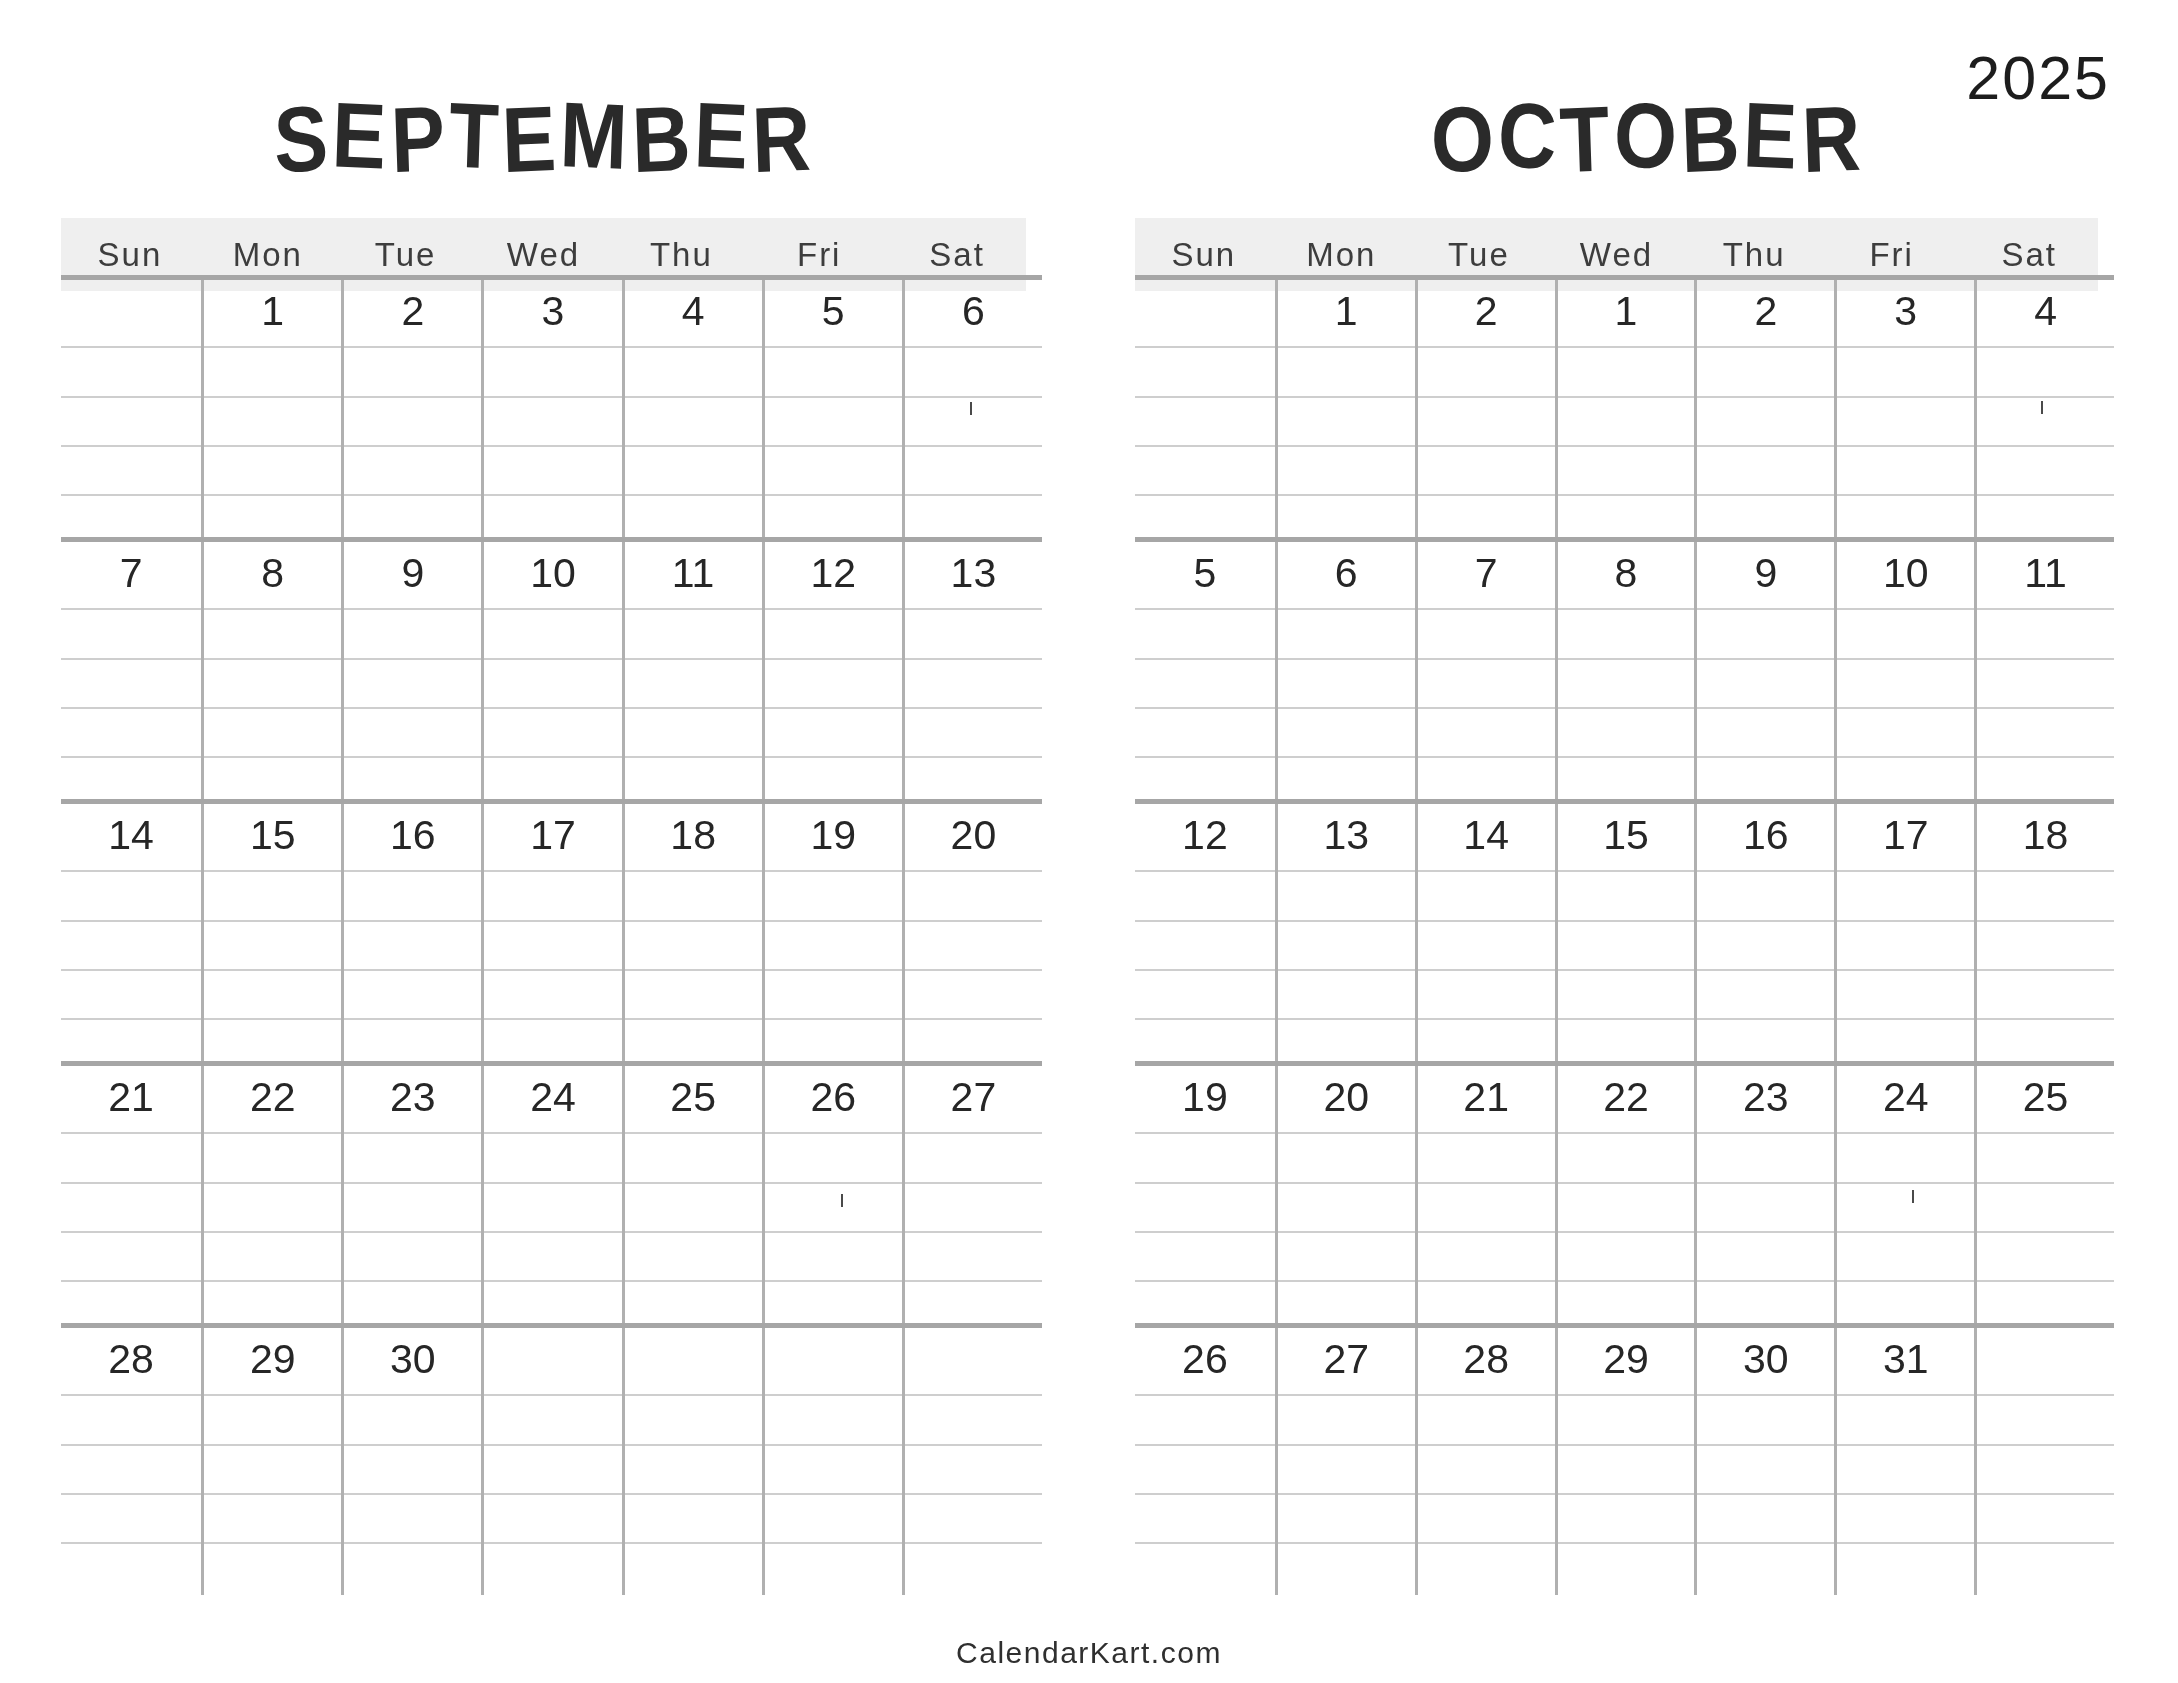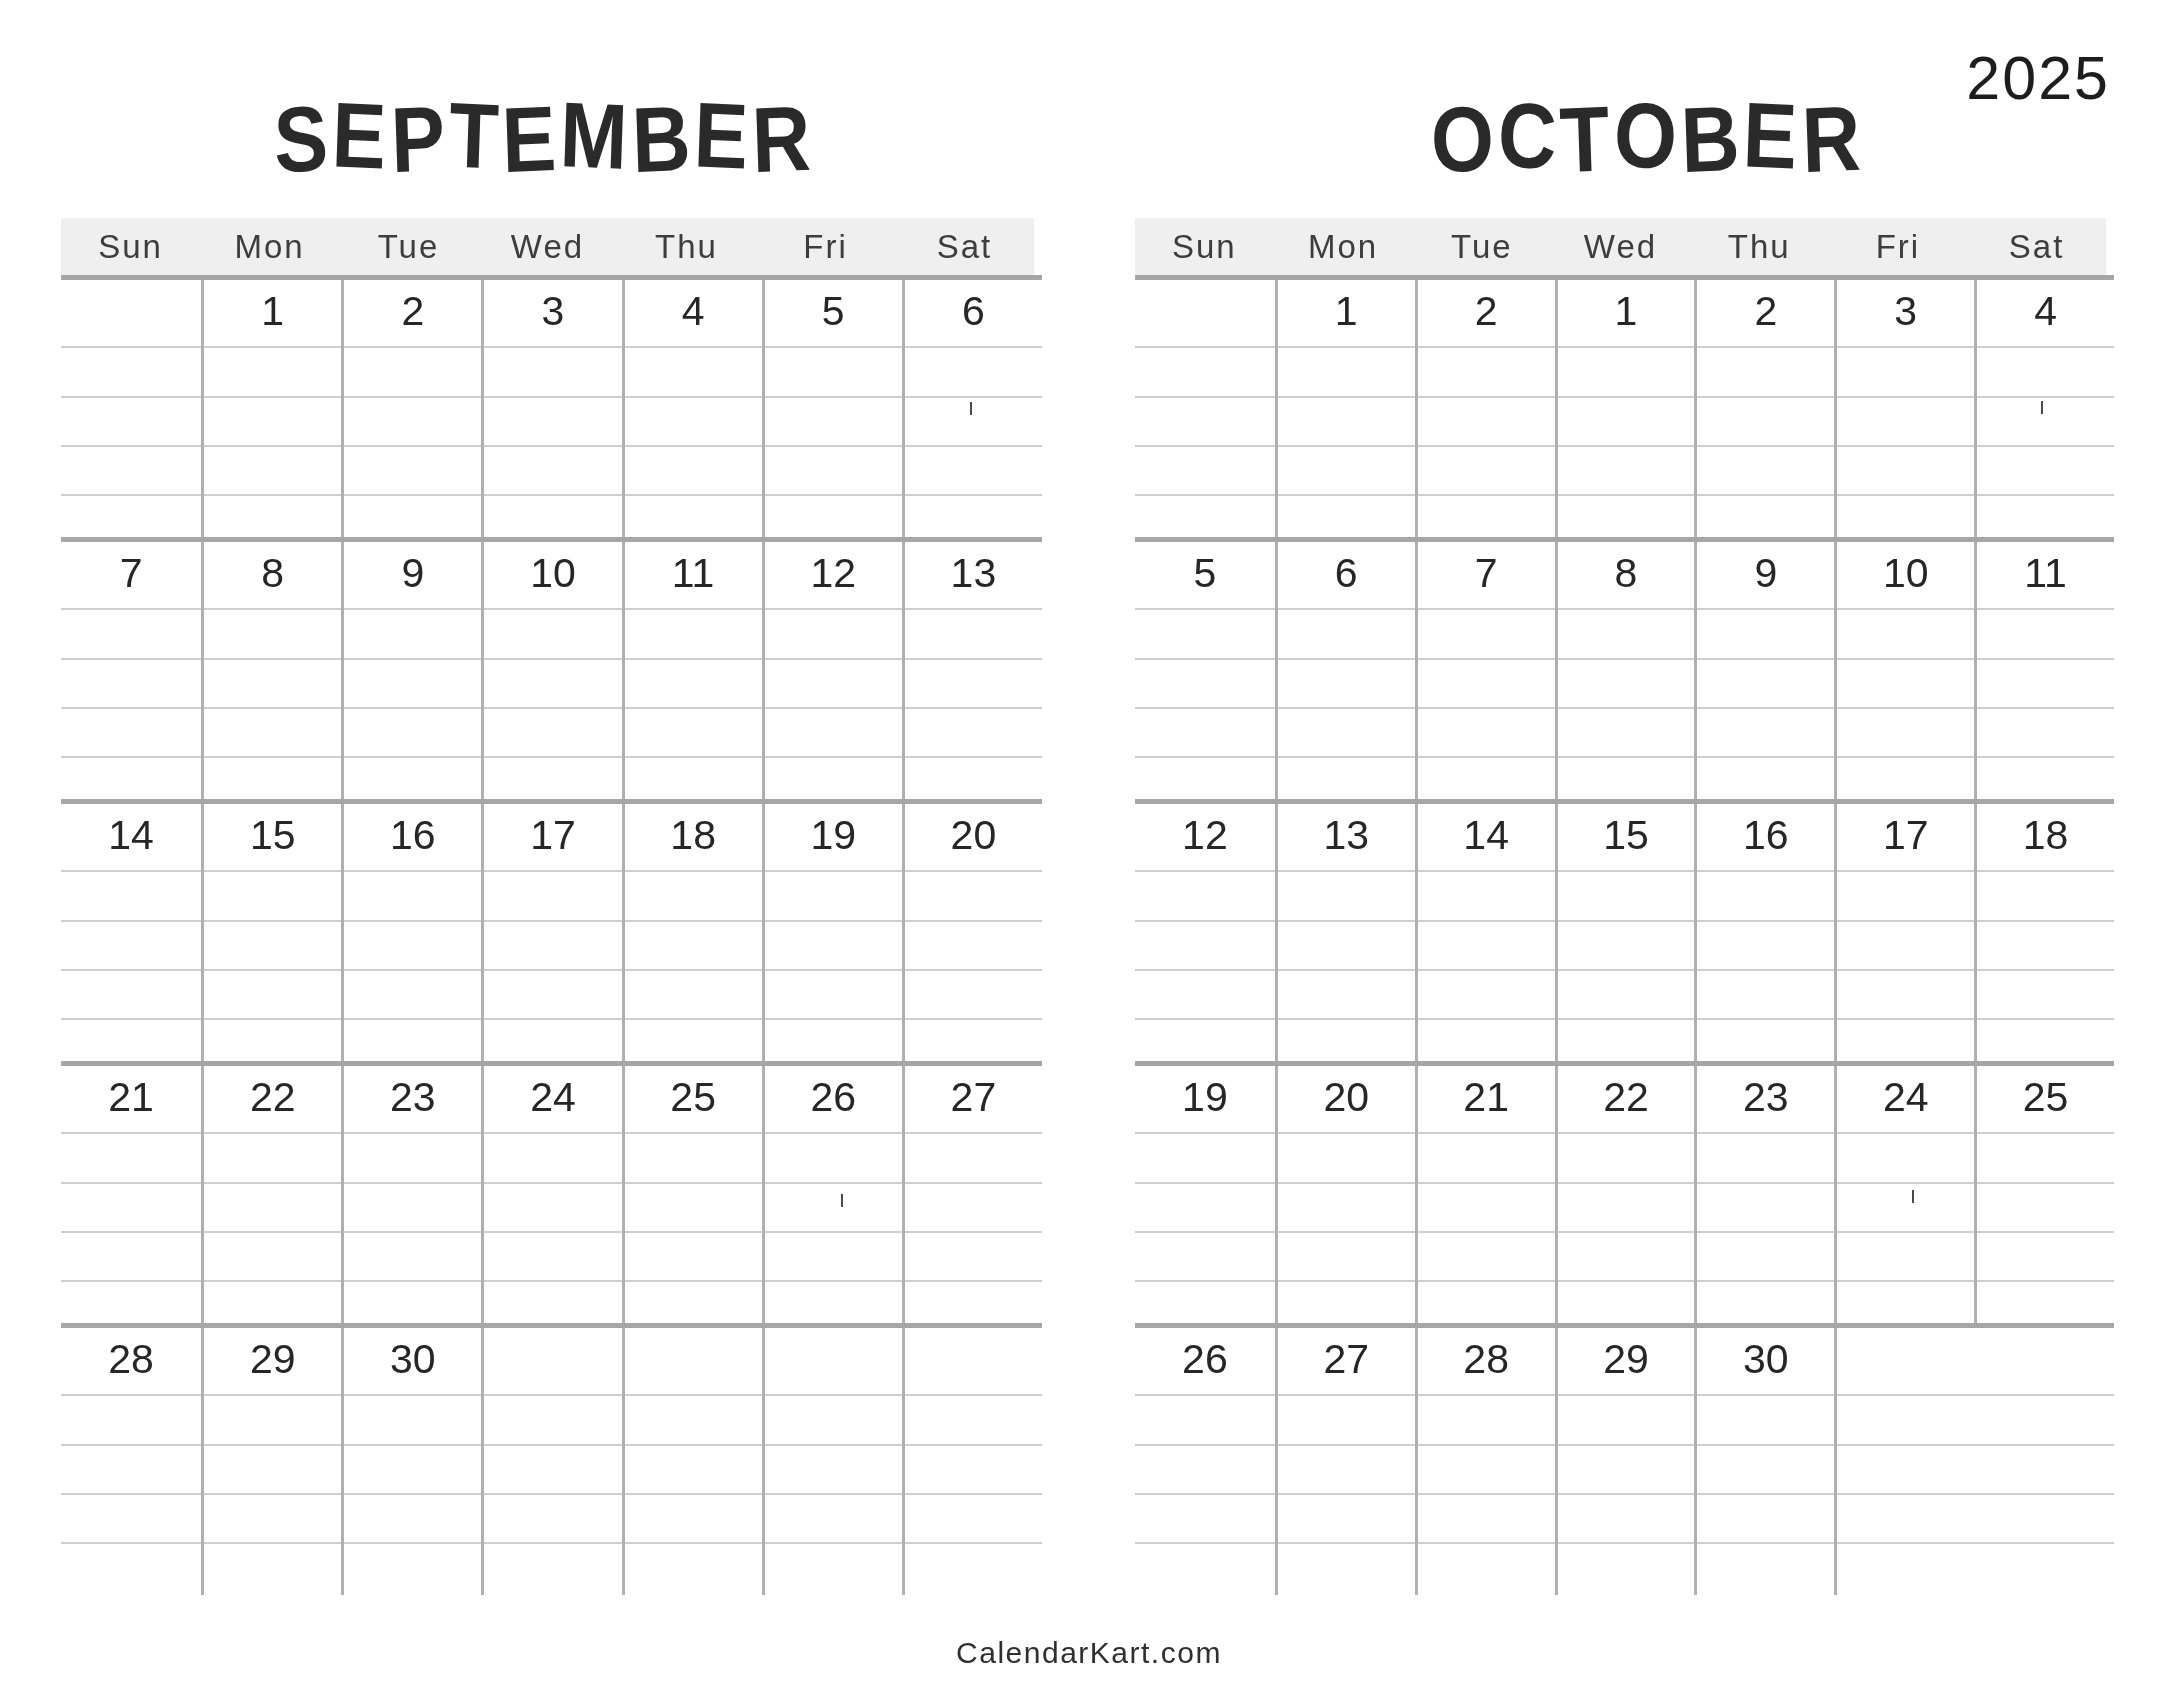--- a/index.html
+++ b/index.html
@@ -15,21 +15,21 @@
   .month-title{position:absolute;top:87px;left:0;right:0;height:103px;
     display:flex;align-items:center;justify-content:center;
     font-weight:700;font-size:81px;color:var(--title);
     letter-spacing:4px;transform:scaleY(1.14);}
   .month-title span{display:inline-block;}
   .month-title span:nth-child(odd){transform:rotate(-2.2deg) translateY(1px);}
   .month-title span:nth-child(even){transform:rotate(2.2deg) translateY(-2px);}
   .m-sep .month-title{margin-left:-14px;}
   .m-oct .month-title{margin-left:46px;}
 
-  .dow-row{position:absolute;top:218px;left:0;right:8px;height:57px;
+  .dow-row{position:absolute;top:218px;left:0;right:16px;height:73px;
     background:var(--band);display:grid;grid-template-columns:repeat(7,1fr);}
   .dow-cell{display:flex;align-items:center;justify-content:center;
     font-size:33px;color:var(--label);letter-spacing:2px;}
 
   .weeks{position:absolute;top:275px;left:0;right:0;}
   .week{position:relative;border-top:5px solid var(--heavy);height:257px;}
   .week.last{height:267px;}
   .hline{position:absolute;left:0;right:0;height:2px;background:var(--thin);}
   .hl1{top:66px;} .hl2{top:116px;} .hl3{top:165px;} .hl4{top:214px;}
   .cells{position:absolute;top:0;bottom:0;left:0;right:0;
@@ -373,20 +373,23 @@
             <div class="cell">
               <div class="date-num">28</div>
             </div>
             <div class="cell">
               <div class="date-num">29</div>
             </div>
             <div class="cell">
               <div class="date-num">30</div>
             </div>
             <div class="cell">
+              <div class="date-num">31</div>
+            </div>
+            <div class="cell">
               <div class="date-num"></div>
             </div>
           </div>
         </div>
       </div>
   </div>
 
   <div class="footer">CalendarKart.com</div>
 
 <div class="tick" style="left: 970px; top: 402px;"></div>

